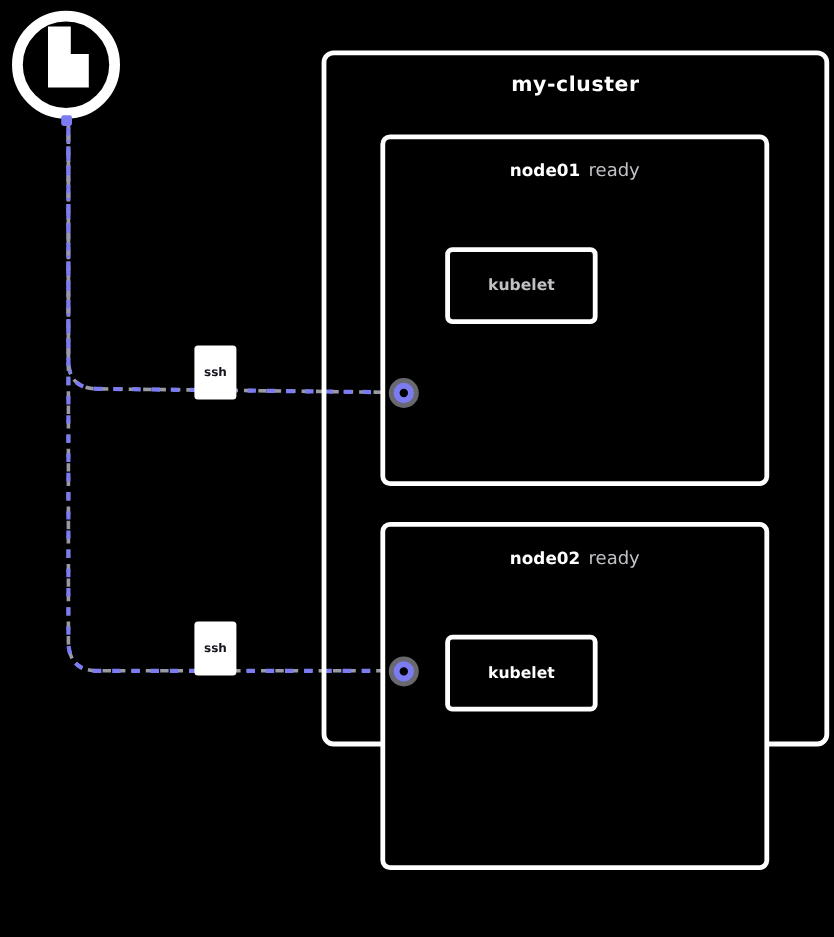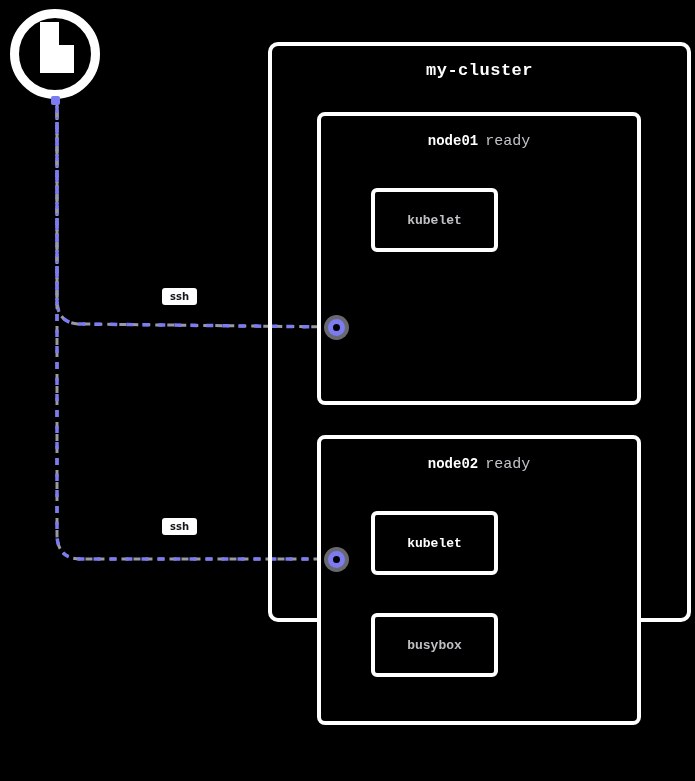--- a/index.html
+++ b/index.html
@@ -30,33 +30,32 @@
     position: absolute; left: 51px; top: 96px;
     width: 9px; height: 9px; border-radius: 2px;
     background: #7b7bf2;
   }
 
   
   .edge-label {
     position: absolute;
     background: #fff; color: #15151e;
     font-size: 10px; font-weight: bold;
-    padding: 2px 8px; border-radius: 3px;
+    padding: 16px 8px; border-radius: 3px;
     line-height: 13px;
   }
   .edge-label.e1 { left: 162px; top: 288px; }
   .edge-label.e2 { left: 162px; top: 518px; }
 
   
   .cluster {
     position: absolute; left: 268px; top: 42px;
     width: 423px; height: 580px;
     border: 4px solid #fff; border-radius: 10px;
     background: transparent;
-    font-family: Liberation Mono, monospace;
   }
   .cluster-title {
     margin-top: 15px;
     text-align: center;
     color: #fff; font-size: 17px; font-weight: bold;
     letter-spacing: 0.5px;
   }
 
   
   .node-card {
@@ -74,21 +73,21 @@
   }
   .node-title { color: #fff; font-size: 14px; font-weight: bold; }
   .node-badge { color: #c2c2c8; font-size: 15px; }
 
   .component-box {
     position: absolute; left: 50px;
     width: 127px; height: 64px;
     border: 4px solid #fff; border-radius: 6px;
     display: flex; align-items: center; justify-content: center;
   }
-  .component-box.b1 { top: 72px; }
+  .component-box.b1 { top: 90px; }
   .component-box.b2 { top: 174px; }
   .component-label { font-size: 13px; font-weight: bold; }
   .component-label.bright { color: #fff; }
   .component-label.muted { color: #c0c0c4; }
 
   
   .target-handle {
     position: absolute;
     width: 17px; height: 17px; border-radius: 50%;
     border: 5px solid #7b7bf2; background: #000;
@@ -135,22 +134,19 @@
     </div>
 
     <div class="node-card n2">
       <div class="node-header">
         <span class="node-title">node02</span>
         <span class="node-badge">ready</span>
       </div>
       <div class="component-box b1">
         <span class="component-label bright">kubelet</span>
       </div>
-      <div class="component-box b2">
-        <span class="component-label muted">busybox</span>
-      </div>
     </div>
   </div>
 
   <div class="target-handle h1"></div>
   <div class="target-handle h2"></div>
 
 </div>
 
 </body></html>

